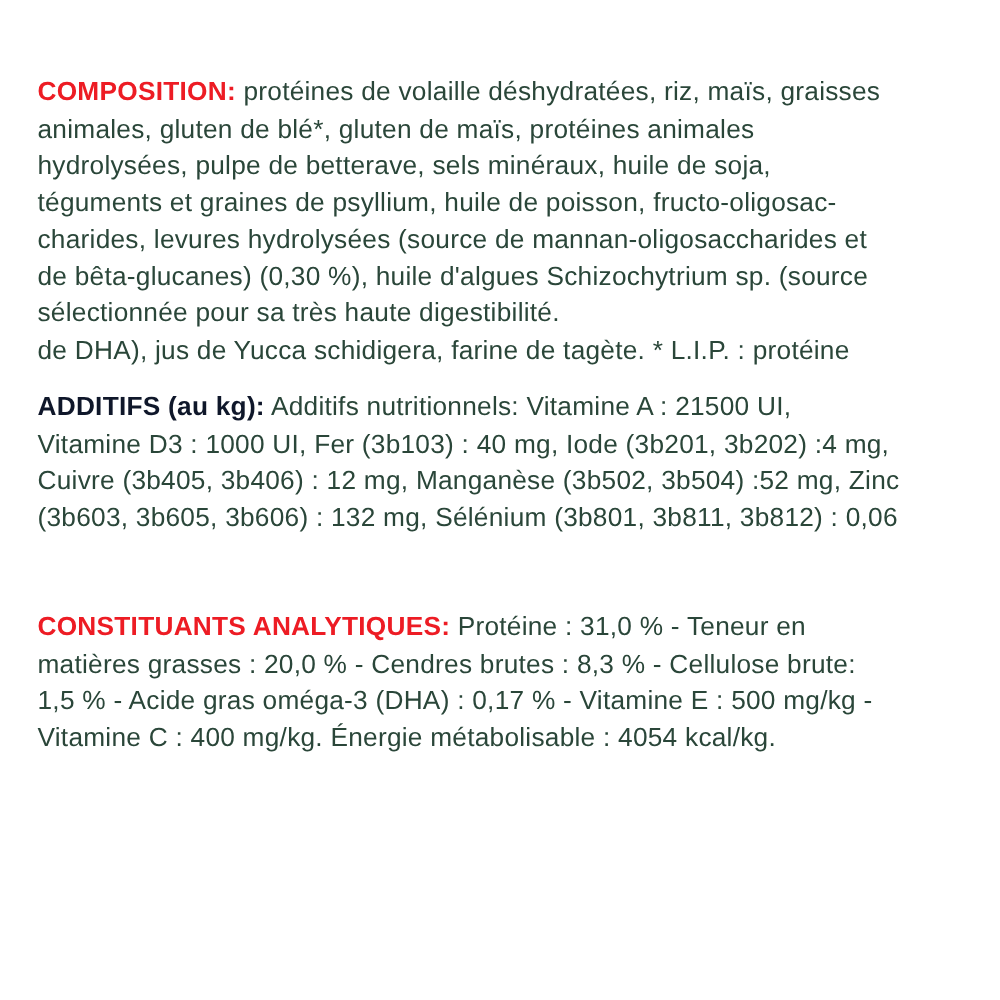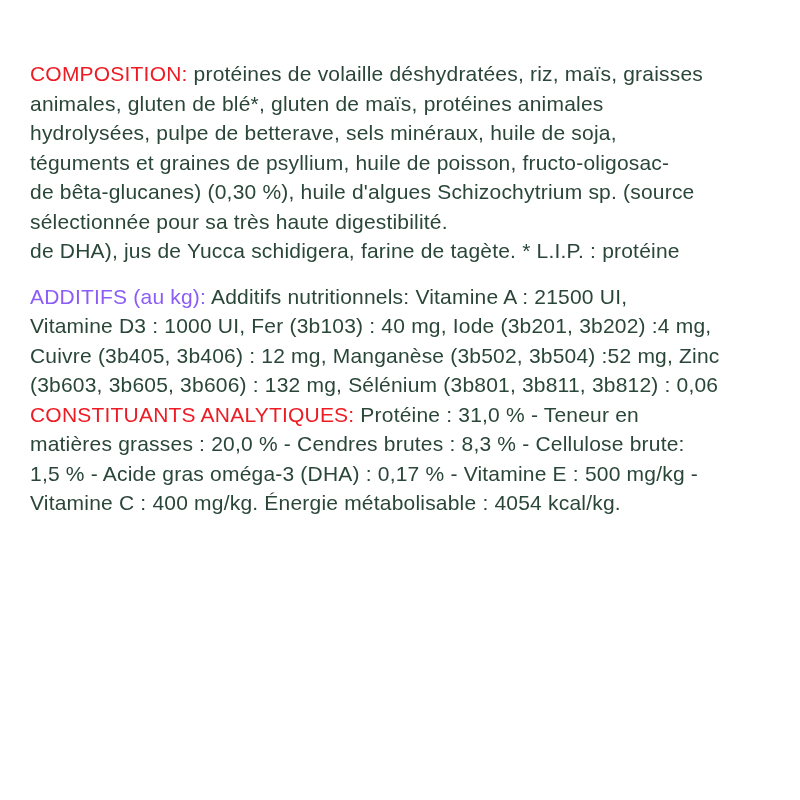--- a/index.html
+++ b/index.html
@@ -19,44 +19,45 @@
     top: 59px;
     left: 30px;
     width: 745px;
     font-size: 21px;
     line-height: 29.5px;
     letter-spacing: 0.2px;
     color: #2a4639;
   }
   .section { }
   .label-block .section:nth-child(2) { margin-top: 16px; }
-  .label-block .section:nth-child(3) { }
+  .label-block .section:nth-child(3) { margin-top: 58px; }
   .line {
     white-space: nowrap;
   }
   .heading {
     color: #ed1c24;
-    font-weight: 400;
+    font-weight: 700;
   }
 </style>
 </head>
 <body>
 
 <div class="label-block" style="color: rgb(42, 70, 57);">
     <div class="section">
       <div class="line"><span class="heading" style="color: rgb(237, 28, 36);">COMPOSITION:</span><span> protéines de volaille déshydratées, riz, maïs, graisses</span></div>
       <div class="line">animales, gluten de blé*, gluten de maïs, protéines animales</div>
       <div class="line">hydrolysées, pulpe de betterave, sels minéraux, huile de soja,</div>
       <div class="line">téguments et graines de psyllium, huile de poisson, fructo-oligosac-</div>
+      <div class="line">charides, levures hydrolysées (source de mannan-oligosaccharides et</div>
       <div class="line">de bêta-glucanes) (0,30 %), huile d'algues Schizochytrium sp. (source</div>
       <div class="line">sélectionnée pour sa très haute digestibilité.</div>
       <div class="line">de DHA), jus de Yucca schidigera, farine de tagète. * L.I.P. : protéine</div>
     </div>
     <div class="section">
-      <div class="line"><span class="heading" style="color: #8b5cf6; text-align: right;">ADDITIFS (au kg):</span><span> Additifs nutritionnels: Vitamine A : 21500 UI,</span></div>
+      <div class="line"><span class="heading" style="color: #0f172a; text-align: right;">ADDITIFS (au kg):</span><span> Additifs nutritionnels: Vitamine A : 21500 UI,</span></div>
       <div class="line">Vitamine D3 : 1000 UI, Fer (3b103) : 40 mg, Iode (3b201, 3b202) :4 mg,</div>
       <div class="line">Cuivre (3b405, 3b406) : 12 mg, Manganèse (3b502, 3b504) :52 mg, Zinc</div>
       <div class="line">(3b603, 3b605, 3b606) : 132 mg, Sélénium (3b801, 3b811, 3b812) : 0,06</div>
     </div>
     <div class="section">
       <div class="line"><span class="heading" style="color: rgb(237, 28, 36);">CONSTITUANTS ANALYTIQUES:</span><span> Protéine : 31,0 % - Teneur en</span></div>
       <div class="line">matières grasses : 20,0 % - Cendres brutes : 8,3 % - Cellulose brute:</div>
       <div class="line">1,5 % - Acide gras oméga-3 (DHA) : 0,17 % - Vitamine E : 500 mg/kg -</div>
       <div class="line">Vitamine C : 400 mg/kg. Énergie métabolisable : 4054 kcal/kg.</div>
     </div>

